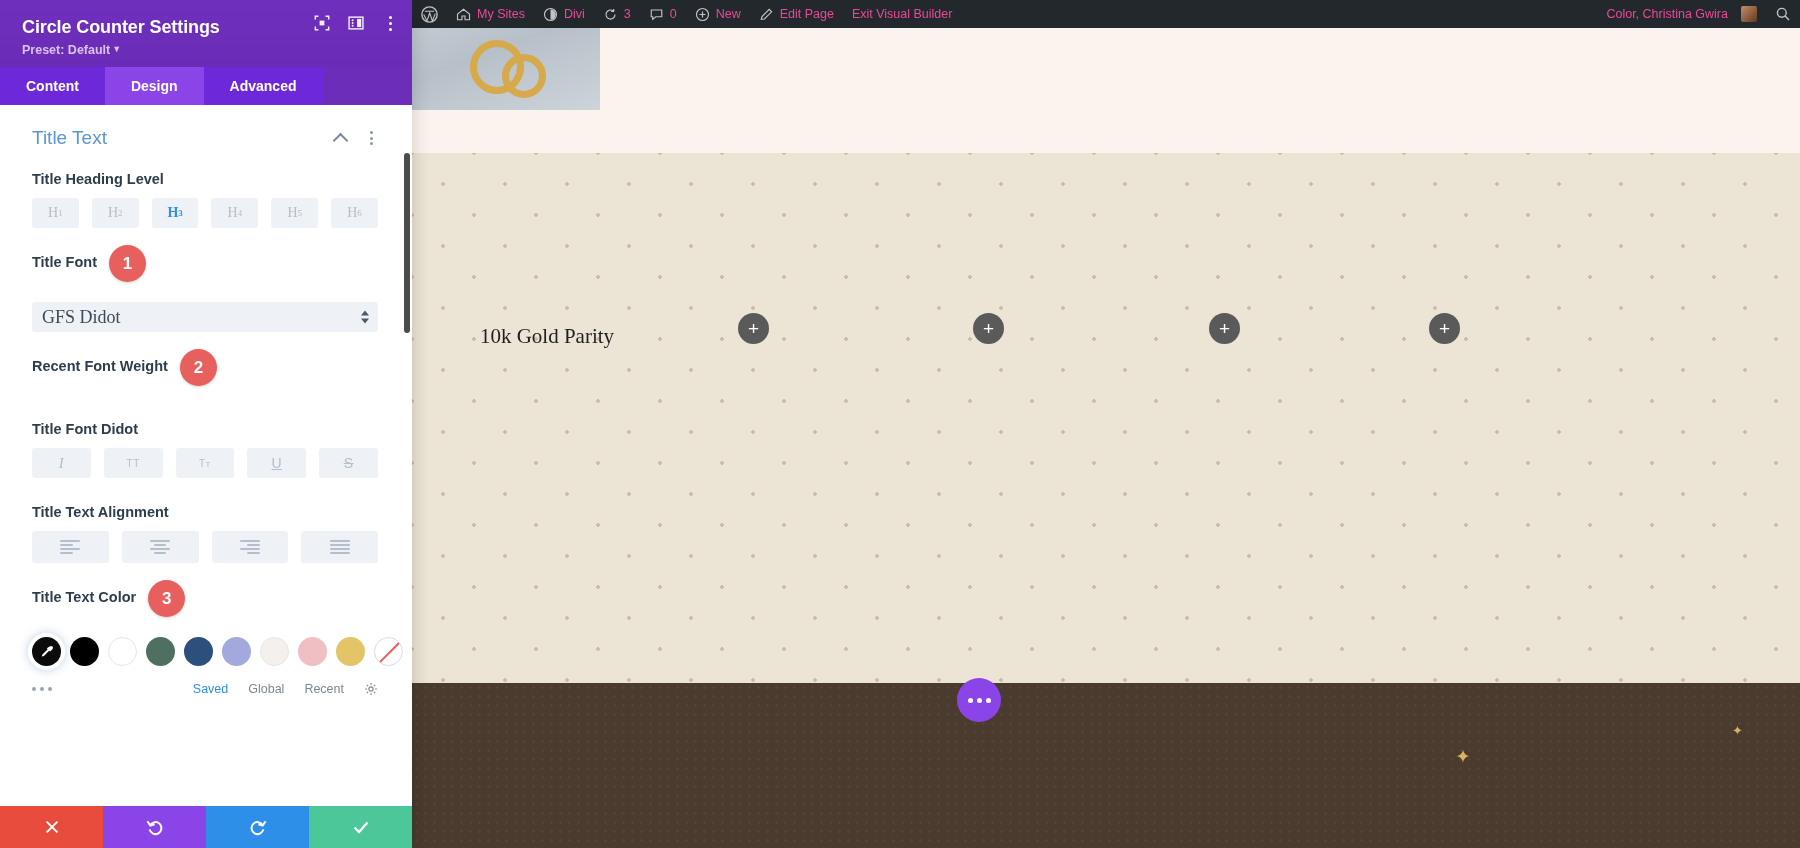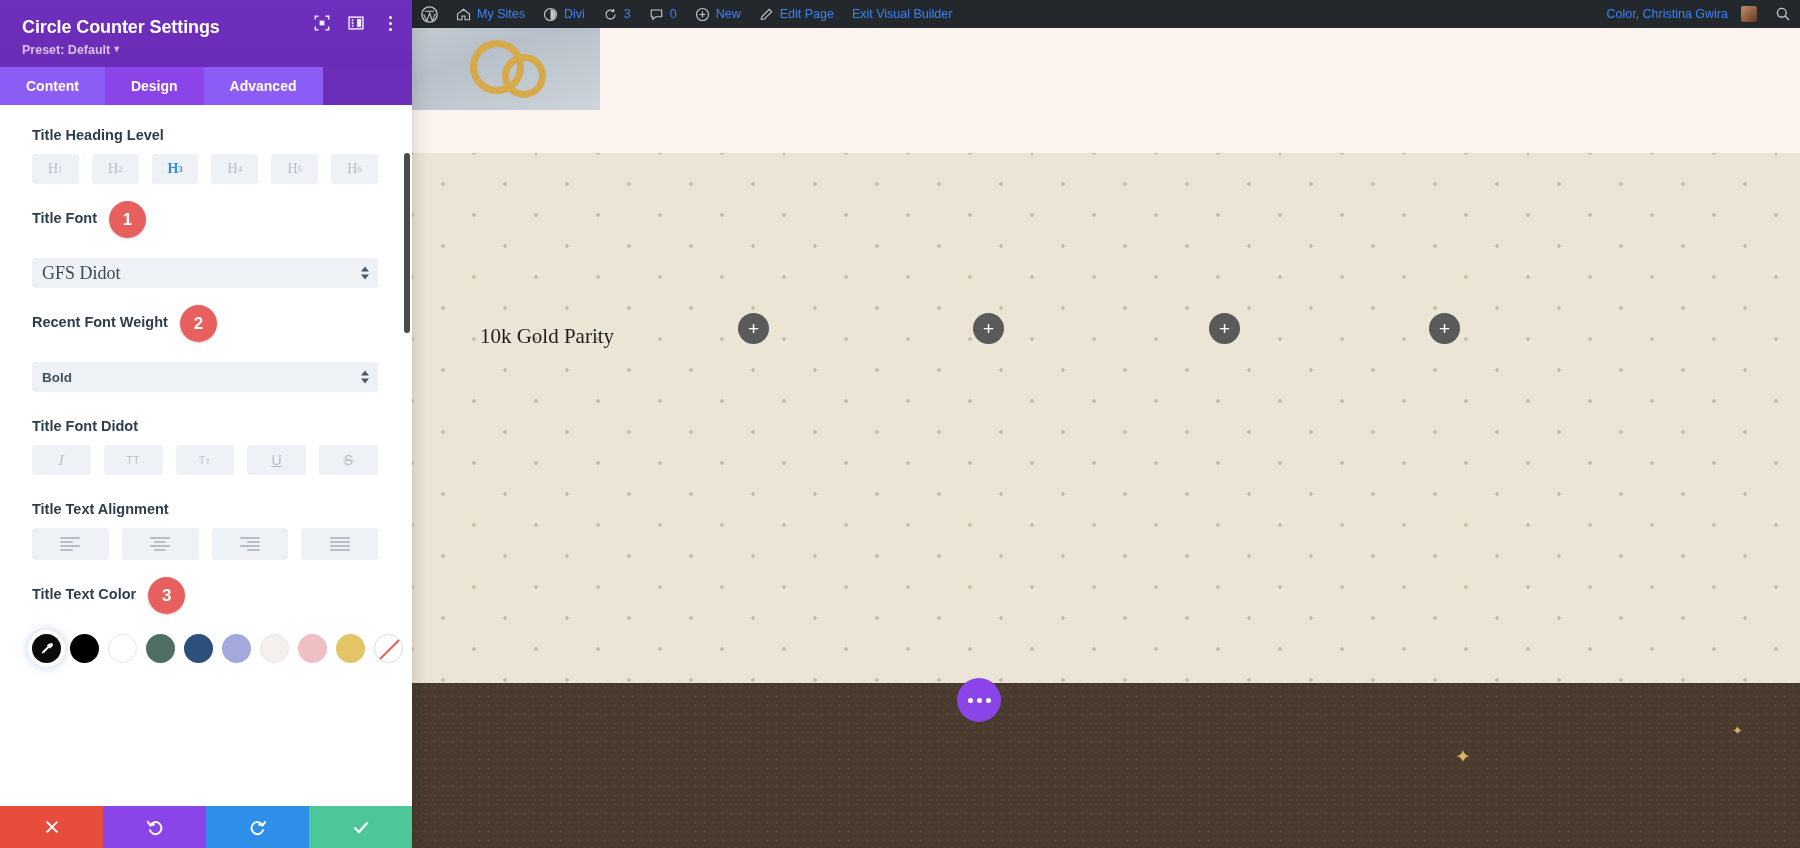--- a/index.html
+++ b/index.html
@@ -42,21 +42,21 @@
   .hicon { opacity: .92; cursor: pointer; display:flex; align-items:center; justify-content:center;}
   .dots-v { width: 16px; height: 18px; display:flex; flex-direction:column; align-items:center; justify-content:center; gap:3px;}
   .dots-v span { width: 3px; height: 3px; background:#fff; border-radius: 50%; display:block;}
 
   .tabs {
     display: flex; background: #6c2eb9; height: 38px;
   }
   .tab {
     flex: 0 0 auto; padding: 0 26px; height: 38px; line-height: 38px;
     color: #ffffff; font-size: 14px; font-weight: bold;
-    cursor: pointer; background: #8b5cf6;
+    cursor: pointer; background: #6d28d9;
   }
   .tab.active { background: #8b44e8; }
 
   .panel-body {
     flex: 1 1 auto; overflow: hidden; position: relative;
     padding: 0 0 0 0;
     background: #fff;
   }
   .panel-scroll { padding: 22px 34px 20px 32px; }
 
@@ -177,21 +177,21 @@
   .pf-btn { flex: 1 1 0; display:flex; align-items:center; justify-content:center; cursor:pointer; }
   .pf-cancel { background: #e74c3c; }
   .pf-undo { background: #8b44e8; }
   .pf-redo { background: #2d8fe8; }
   .pf-save { background: #4bc79a; }
   .pf-btn svg { display:block; }
 
   
   .adminbar {
     position: absolute; left: 412px; top: 0; width: 1388px; height: 28px;
-    background: #23282d; color: #3b82f6;
+    background: #23282d; color: #ec4899;
     display: flex; align-items: center; font-size: 12.5px;
     z-index: 25;
   }
   .ab-item { display: flex; align-items: center; gap: 6px; padding: 0 9px; height: 28px; cursor: pointer; white-space: nowrap;}
   .ab-right { margin-left: auto; display: flex; align-items: center; }
   .ab-avatar {
     width: 16px; height: 16px; border-radius: 2px; margin-left: 7px;
     background: linear-gradient(135deg,#c38f6d 0%,#8a5a3b 60%,#5c3a24 100%);
     display:block;
   }
@@ -403,20 +403,31 @@
 
     <div class="tabs">
       <div class="tab">Content</div>
       <div class="tab active">Design</div>
       <div class="tab">Advanced</div>
     </div>
 
     <div class="panel-body">
       <div class="panel-scroll">
 
+        <div class="section-head">
+          <div class="section-title">Title Text</div>
+          <div class="section-head-right">
+            <span class="chev"></span>
+            <span class="dots-v2">
+              <span></span>
+              <span></span>
+              <span></span>
+            </span>
+          </div>
+        </div>
 
         <div class="field">
           <div class="field-label">
             <span>Title Heading Level</span>
           </div>
           <div class="btn-row">
             <div class="opt-btn">H<sub>1</sub></div>
             <div class="opt-btn">H<sub>2</sub></div>
             <div class="opt-btn sel">H<sub>3</sub></div>
             <div class="opt-btn">H<sub>4</sub></div>
@@ -436,27 +447,20 @@
                 <i class="up"></i>
                 <i class="dn"></i>
               </span>
           </div>
         </div>
 
         <div class="field">
           <div class="field-label">
             <span>Recent Font Weight</span>
             <span class="badge">2</span>
-          </div>
-          <div class="select bold">
-            <span class="val">Bold</span>
-            <span class="spin">
-                <i class="up"></i>
-                <i class="dn"></i>
-              </span>
           </div>
         </div>
 
         <div class="field">
           <div class="field-label">
             <span>Title Font Didot</span>
           </div>
           <div class="btn-row style-row">
             <div class="opt-btn">
                 <span class="ital">I</span>
@@ -530,20 +534,38 @@
             <div class="sw" style="background:#000000"></div>
             <div class="sw bordered" style="background:#ffffff"></div>
             <div class="sw" style="background:#4f7060"></div>
             <div class="sw" style="background:#2d4f7c"></div>
             <div class="sw" style="background:#a3a9dd"></div>
             <div class="sw bordered" style="background:#f5f0ec"></div>
             <div class="sw" style="background:#f0bfc4"></div>
             <div class="sw" style="background:#e3c567"></div>
             <div class="sw none"></div>
           </div>
+          <div class="sw-foot">
+            <span class="ellipsis-h">
+              <span></span>
+              <span></span>
+              <span></span>
+            </span>
+            <span class="sw-foot-links">
+              <span class="sw-link on">Saved</span>
+              <span class="sw-link">Global</span>
+              <span class="sw-link">Recent</span>
+              <span class="gear">
+                <svg width="14" height="14" viewBox="0 0 20 20">
+                    <circle cx="10" cy="10" r="3" fill="none" stroke="#7b8793" stroke-width="1.6"></circle>
+                    <path d="M10 1.5 v2.6 M10 15.9 v2.6 M1.5 10 h2.6 M15.9 10 h2.6 M4 4 l1.9 1.9 M14.1 14.1 L16 16 M16 4 l-1.9 1.9 M5.9 14.1 L4 16" stroke="#7b8793" stroke-width="1.6"></path>
+                  </svg>
+              </span>
+            </span>
+          </div>
         </div>
 
       </div>
       <div class="scrollbar-track"></div>
       <div class="scrollbar-thumb"></div>
     </div>
 
     <div class="panel-footer">
       <div class="pf-btn pf-cancel">
         <svg width="18" height="18" viewBox="0 0 20 20">

